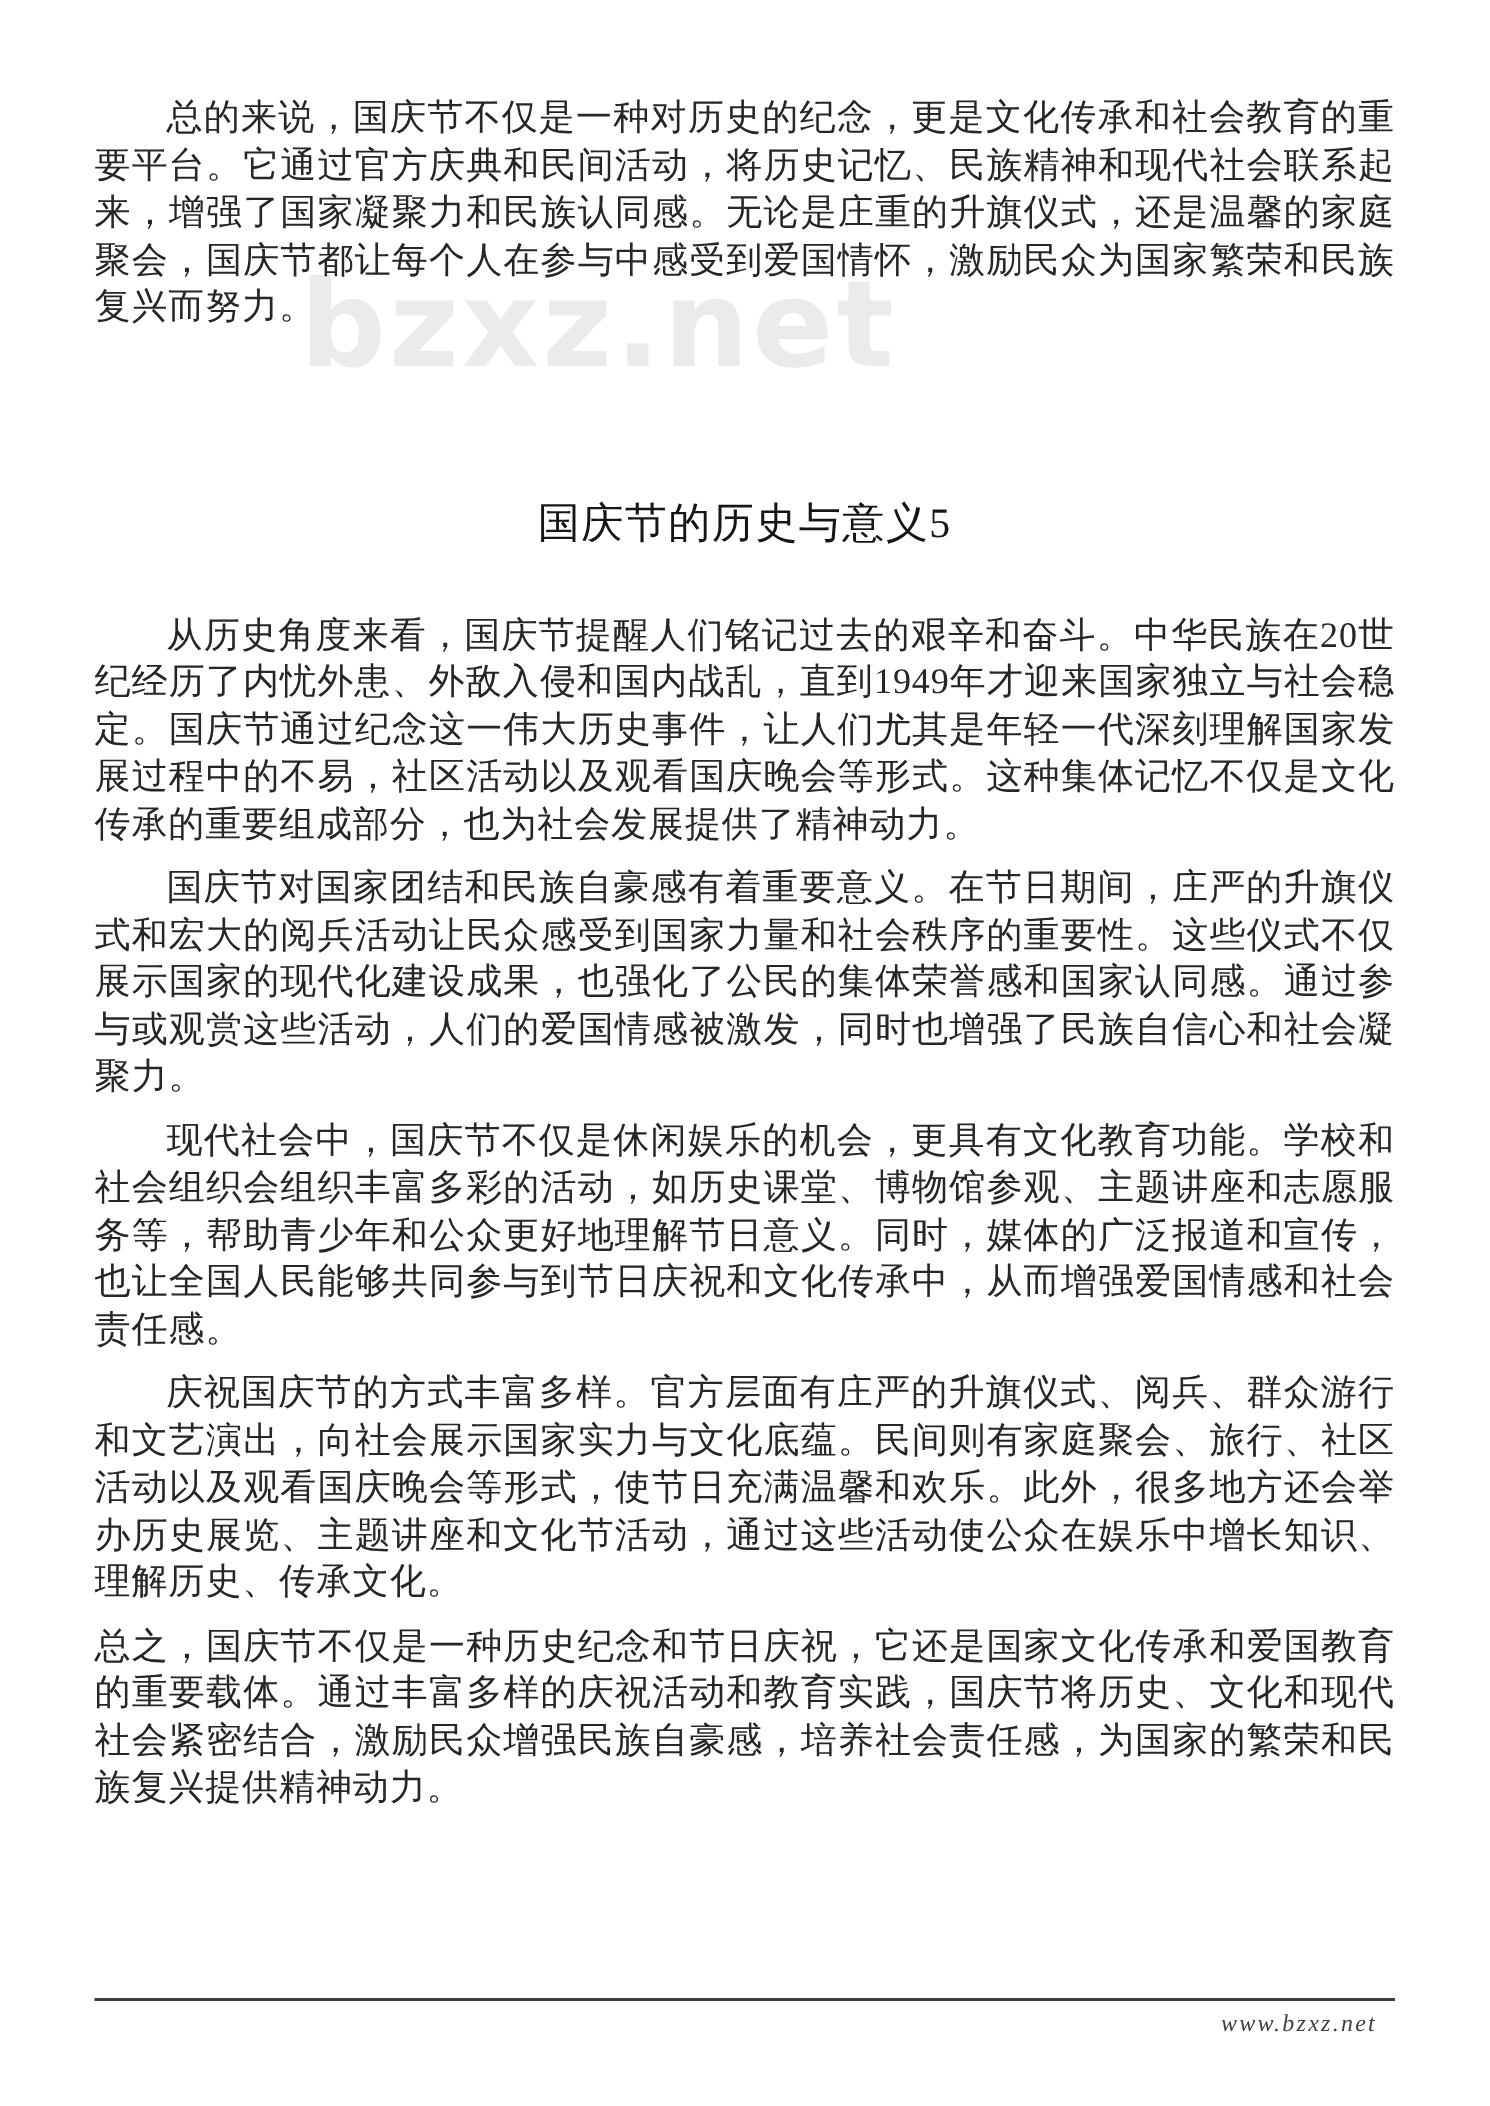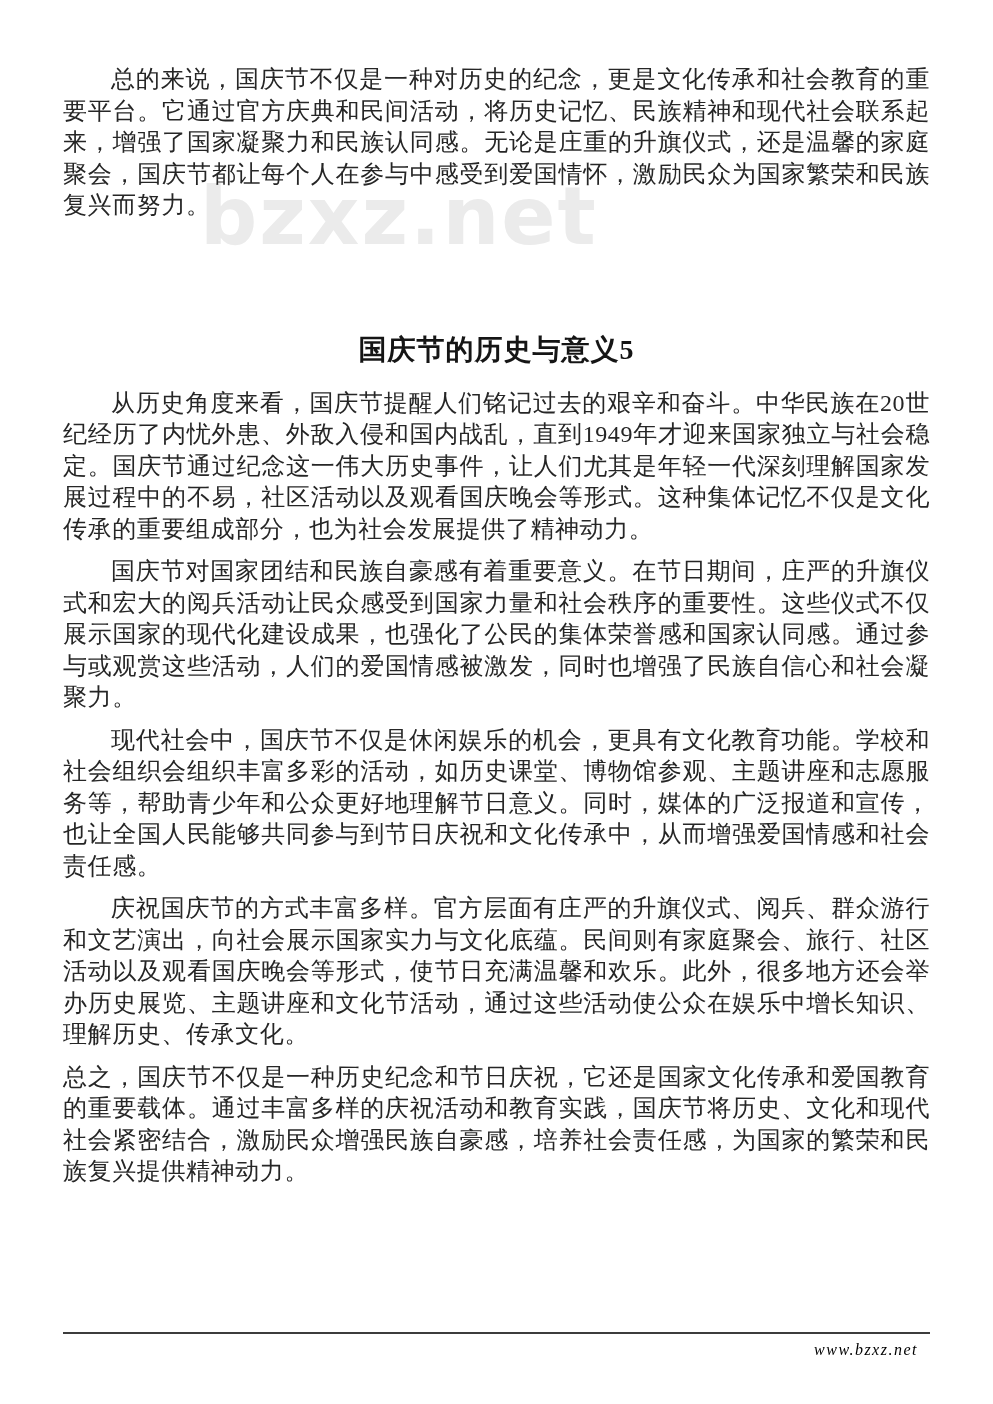--- a/index.html
+++ b/index.html
@@ -42,45 +42,45 @@
     line-height: 31.5px;
     letter-spacing: 0.6px;
     text-align: justify;
     text-indent: 2em;
     color: #262626;
   }
   .content p.no-indent {
     text-indent: 0;
   }
   .doc-title {
-    margin: 108px 0 18px 0;
+    margin: 108px 0 39px 0;
     font-size: 28px;
     line-height: 40px;
-    font-weight: bold;
+    font-weight: normal;
     letter-spacing: 1px;
     text-align: center;
     color: #151515;
   }
   .footer-line {
     position: absolute;
     left: 63px;
     width: 867px;
     top: 1332px;
     border-top: 2px solid #3c3c3c;
     z-index: 1;
   }
   .footer-url {
     position: absolute;
     right: 75px;
     top: 1341px;
     font-family: "Liberation Serif", serif;
     font-style: italic;
     font-size: 16px;
     letter-spacing: 1.5px;
-    color: #000000;
+    color: #404040;
     z-index: 1;
   }
 </style>
 </head>
 <body>
 
 <div class="page">
 
   <div class="watermark">bzxz.net</div>
 

